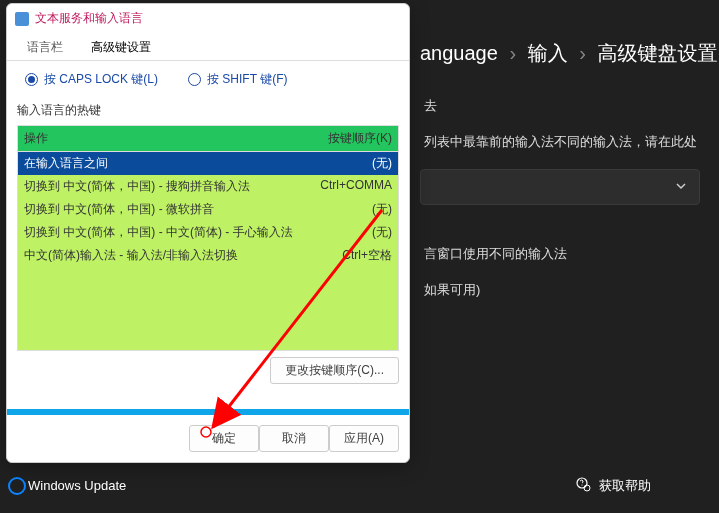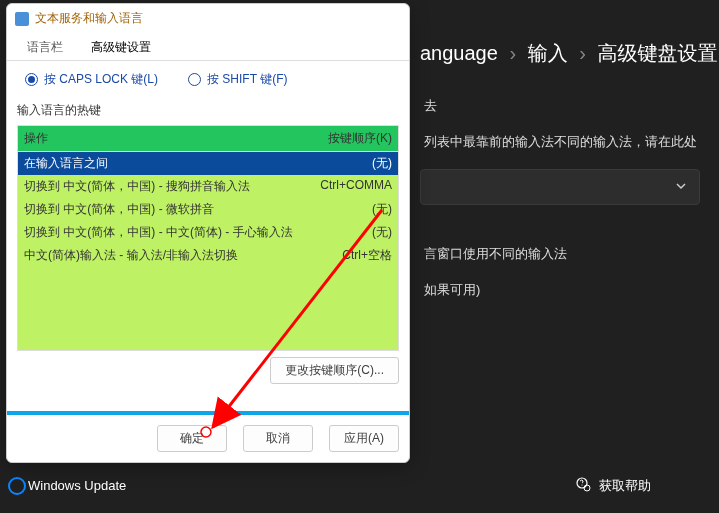--- a/index.html
+++ b/index.html
@@ -92,21 +92,21 @@
   box-shadow: 0 4px 20px rgba(0,0,0,0.3);
   display: flex;
   flex-direction: column;
   color: #000;
 }
 .titlebar {
   display: flex;
   align-items: center;
   padding: 6px 8px;
   font-size: 12px;
-  color: #a16207;
+  color: #be185d;
 }
 .titlebar .app-icon {
   width: 14px; height: 14px;
   background: #4a90d9;
   border-radius: 2px;
   margin-right: 6px;
 }
 .tabs {
   display: flex;
   border-bottom: 1px solid #ddd;
@@ -195,23 +195,23 @@
   border: 1px solid #ccc;
   border-radius: 3px;
   padding: 4px 14px;
   font-size: 12px;
   color: #404040;
   cursor: pointer;
 }
 .dialog-footer {
   display: flex;
   justify-content: flex-end;
-  gap: 16px;
+  gap: 0;
   padding: 10px;
-  border-top: 4px solid #0ea5e9;
+  border-top: 6px solid #0ea5e9;
 }
 .dialog-footer .btn { min-width: 70px; text-align: center; }
 
 
 .arrow {
   position: absolute;
   pointer-events: none;
   z-index: 100;
 }
 </style>

